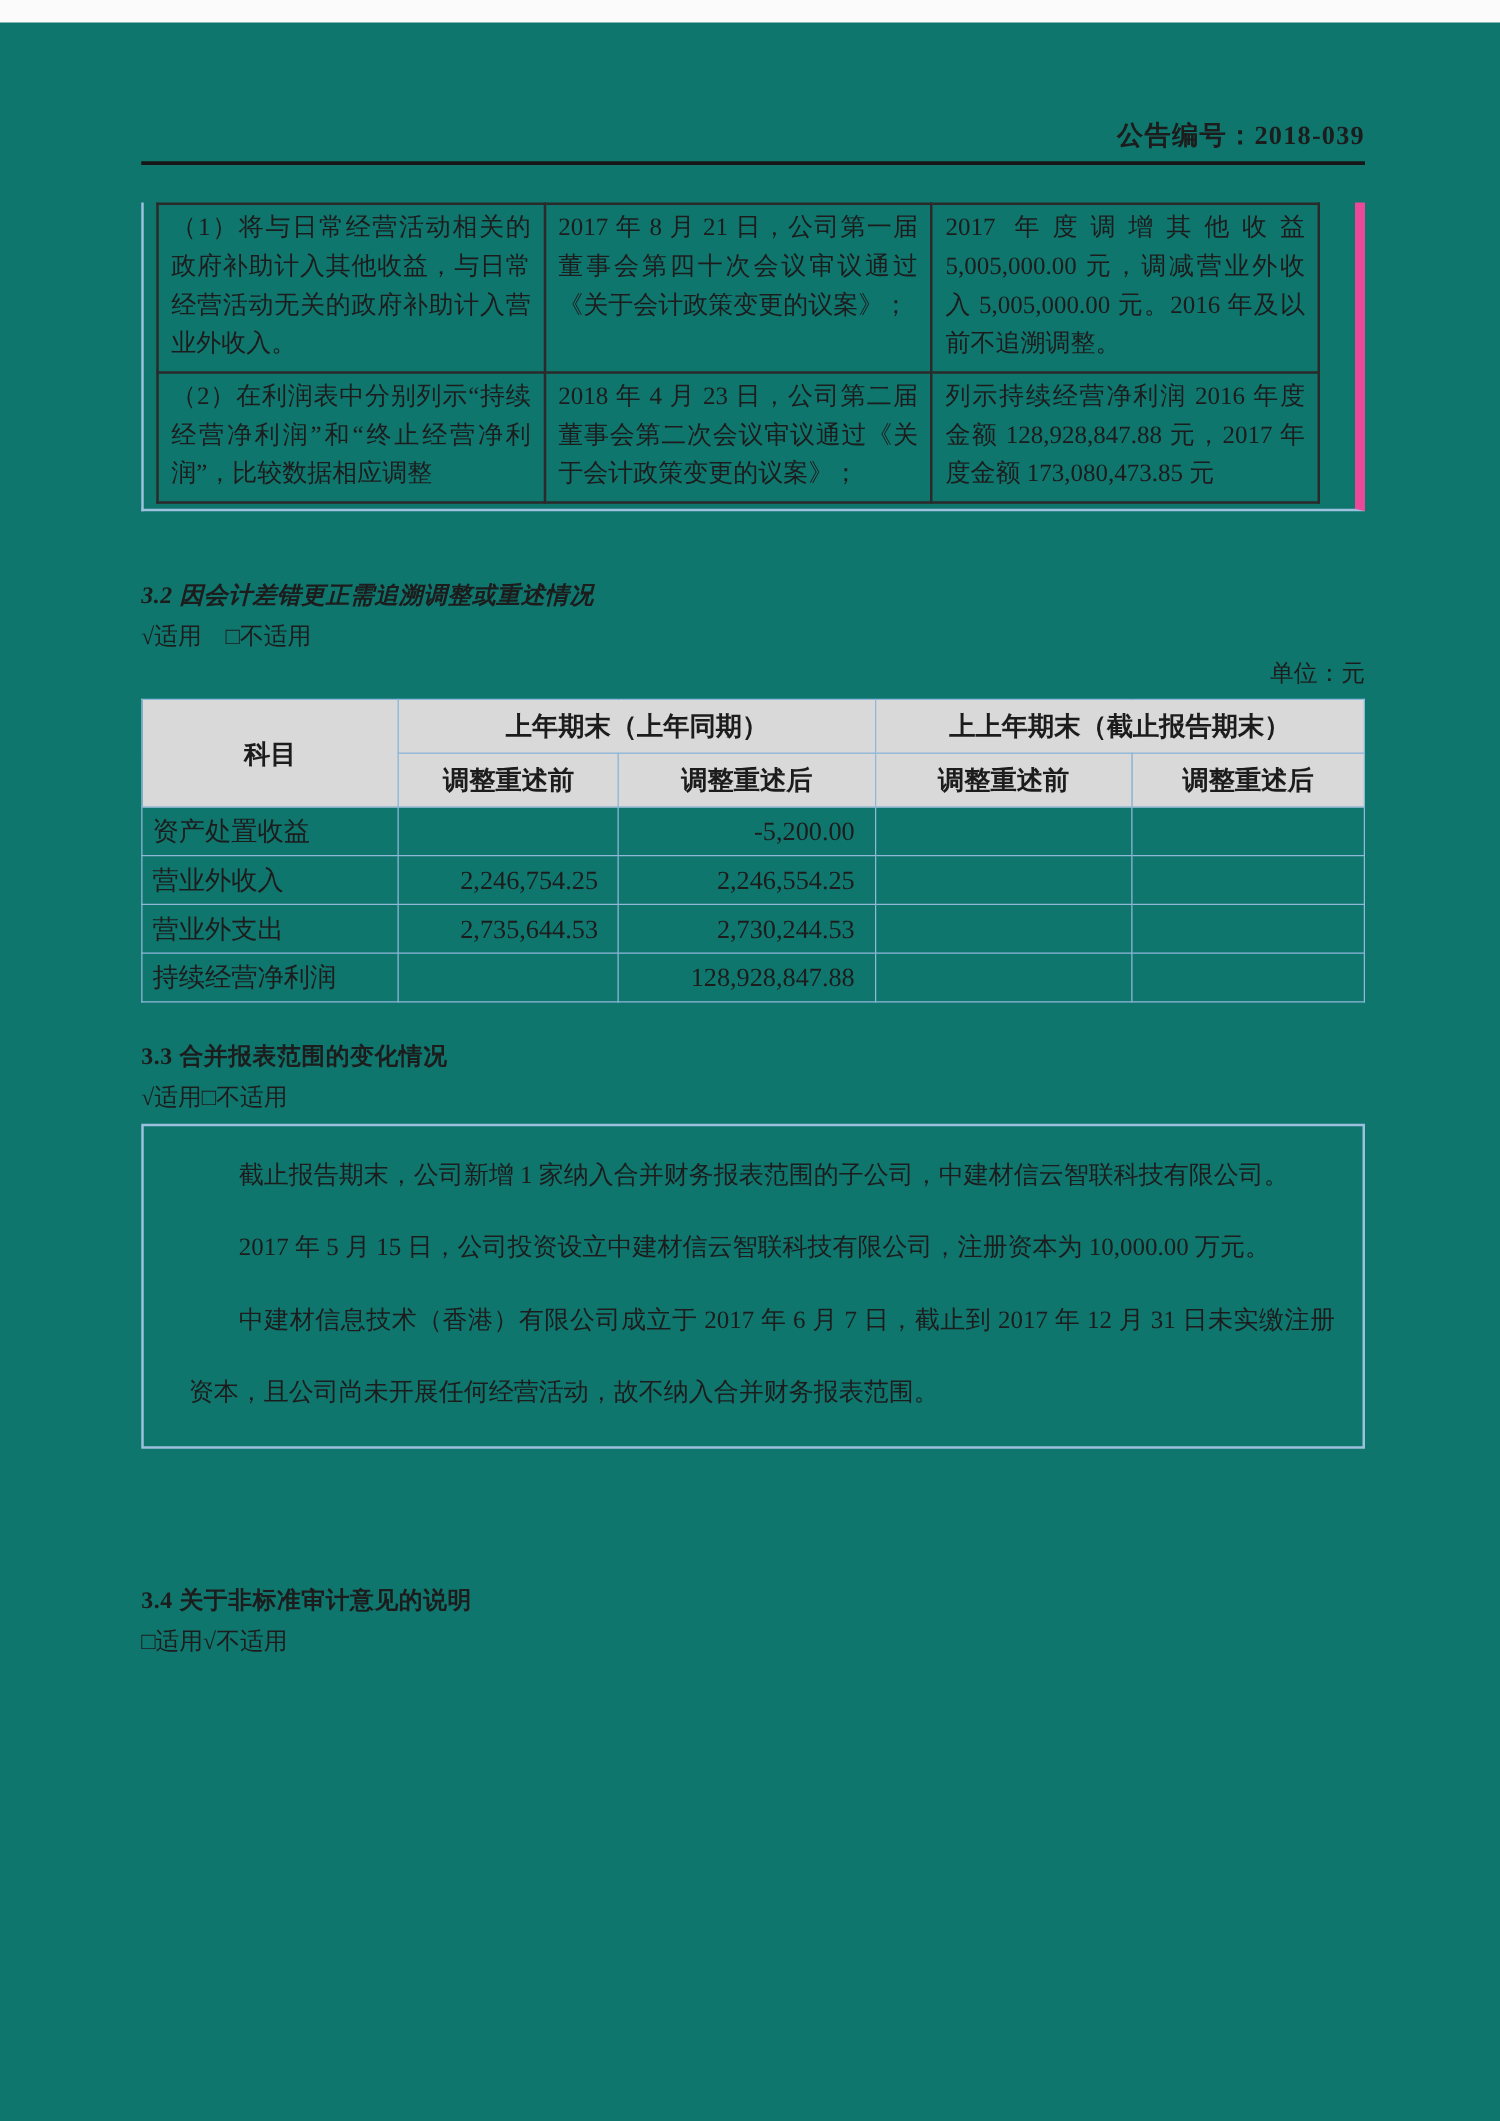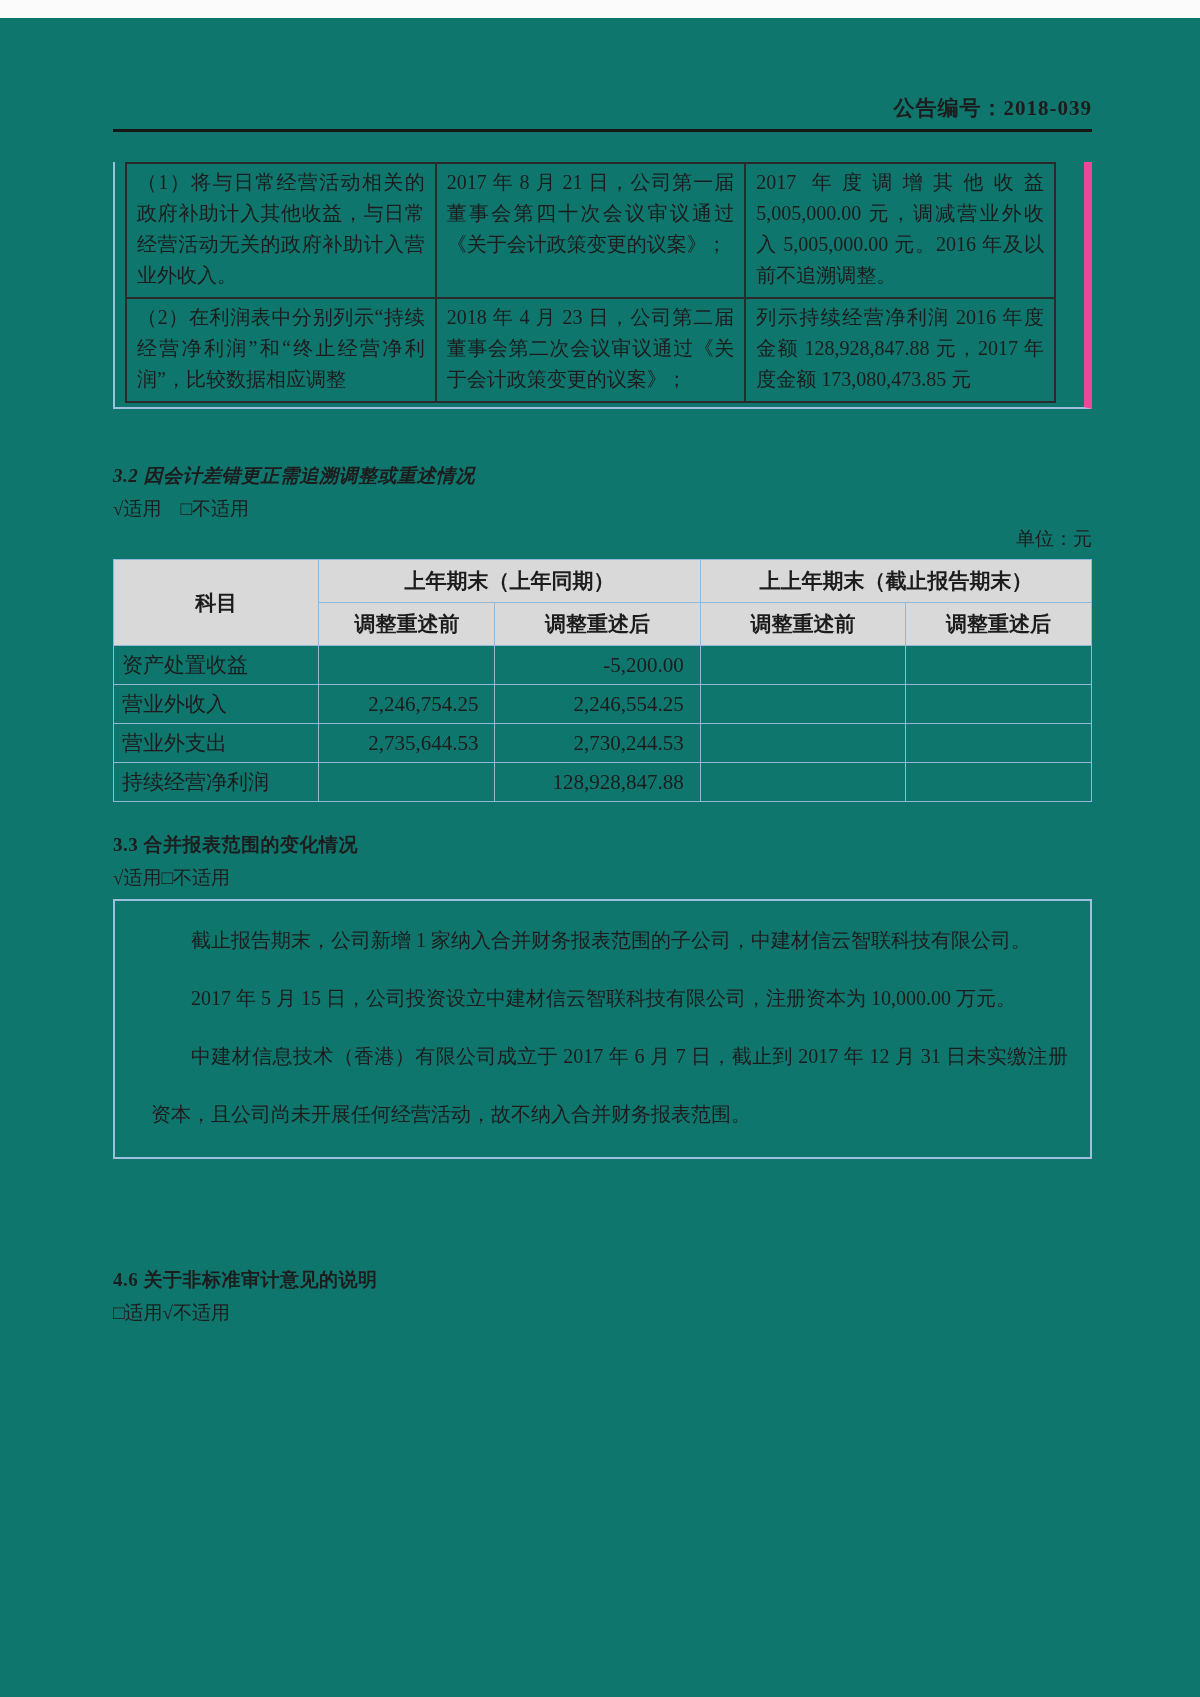--- a/index.html
+++ b/index.html
@@ -206,17 +206,17 @@
 
     <div class="sec-title sec-33-title">3.3 合并报表范围的变化情况</div>
     <div class="applicability">√适用□不适用</div>
 
     <div class="scope-box">
       <p>截止报告期末，公司新增 1 家纳入合并财务报表范围的子公司，中建材信云智联科技有限公司。</p>
       <p>2017 年 5 月 15 日，公司投资设立中建材信云智联科技有限公司，注册资本为 10,000.00 万元。</p>
       <p>中建材信息技术（香港）有限公司成立于 2017 年 6 月 7 日，截止到 2017 年 12 月 31 日未实缴注册资本，且公司尚未开展任何经营活动，故不纳入合并财务报表范围。</p>
     </div>
 
-    <div class="sec-title sec-34-title">4.6 关于非标准审计意见的说明</div>
+    <div class="sec-title sec-34-title">3.4 关于非标准审计意见的说明</div>
     <div class="applicability">□适用√不适用</div>
 
   </div>
 </div>
 
 </body></html>

